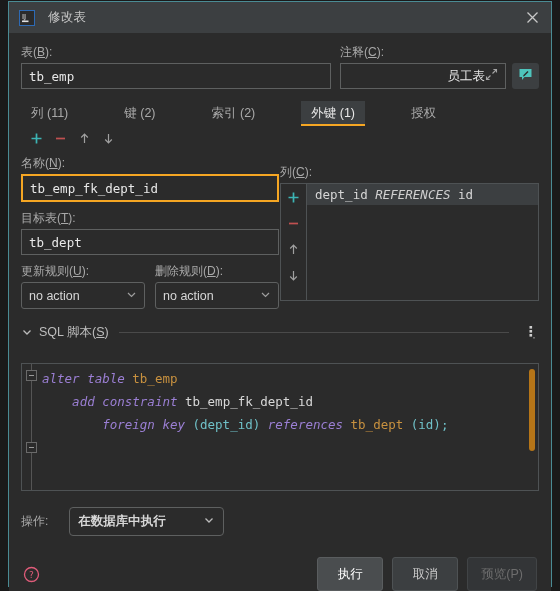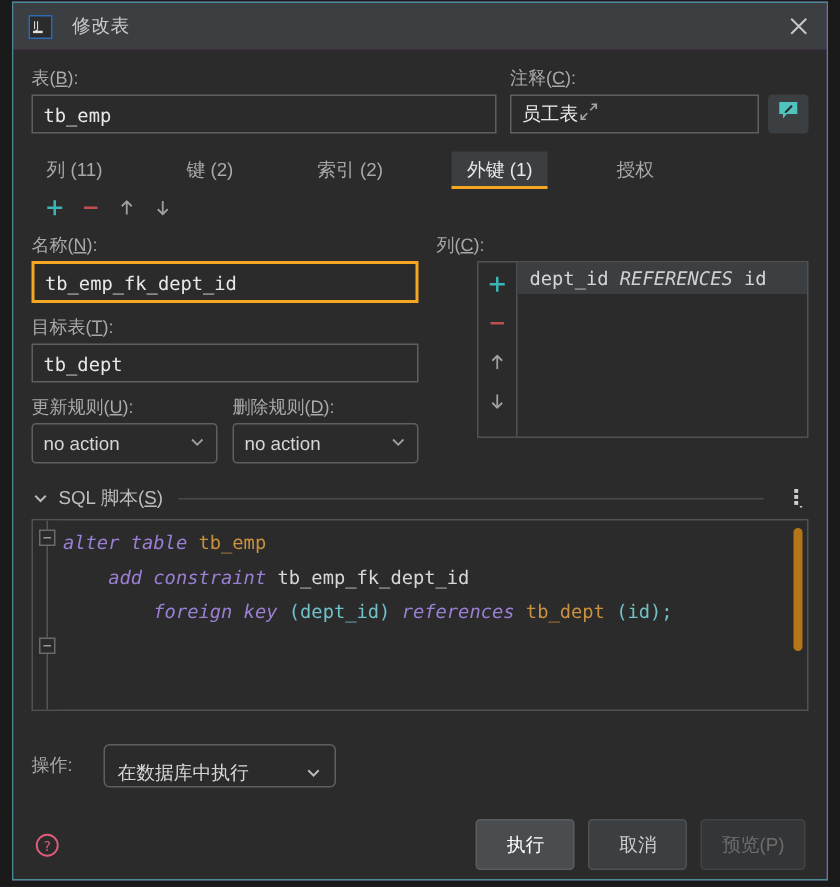--- a/index.html
+++ b/index.html
@@ -102,21 +102,21 @@
     font-size: 12.5px;
     color: #e8e8e8;
     margin-top: 3px;
     font-family: "DejaVu Sans Mono", monospace;
   }
   .field.cjk { font-family: "Liberation Sans", sans-serif; }
 
   .comment-wrap { display: flex; align-items: flex-end; gap: 6px; }
   .comment-field {
     flex: 1 1 auto;
-    justify-content: flex-start;
+    justify-content: flex-end;
   }
   .expand-ico { flex: 0 0 auto; opacity: .85; }
   .comment-btn {
     width: 27px;
     height: 26px;
     background: #3c3f41;
     border-radius: 3px;
     display: flex;
     align-items: center;
     justify-content: center;
@@ -166,21 +166,22 @@
     display: flex;
     align-items: center;
     justify-content: center;
     cursor: default;
   }
 
   
   .mid {
     display: flex;
     margin-top: 5px;
-    gap: 12px;
+    gap: 1px;
+    align-items: center;
   }
   .mid-left { width: 258px; flex: 0 0 auto; }
   .mid-right { flex: 1 1 auto; display: flex; flex-direction: column; }
 
   .mb { margin-top: 8px; }
   .rules { display: flex; gap: 10px; margin-top: 8px; }
   .rule-col { flex: 1 1 0; min-width: 0; }
 
   .combo {
     background: #2b2b2b;
@@ -205,21 +206,20 @@
   }
 
   
   .cols-panel {
     display: flex;
     border: 1px solid #4e5254;
     margin-top: 3px;
     height: 118px;
     box-sizing: border-box;
     background: #2b2b2b;
-    margin-left: 27px;
   }
   .cols-toolbar {
     width: 25px;
     flex: 0 0 auto;
     border-right: 1px solid #4e5254;
     display: flex;
     flex-direction: column;
     align-items: center;
     padding-top: 3px;
     gap: 4px;
@@ -232,21 +232,21 @@
     padding-left: 8px;
     font-size: 12.5px;
     font-family: "DejaVu Sans Mono", monospace;
     color: #d6d6d6;
     cursor: default;
   }
   .col-item.selected { background: #3c3f41; }
   .col-item .ref { font-style: italic; color: #cfcfcf; }
 
   
-  .sql-sec { margin-top: 14px; display: flex; flex-direction: column; flex: 1 1 auto; }
+  .sql-sec { margin-top: 14px; display: flex; flex-direction: column; flex: 1 1 auto; gap: 17px; }
   .sql-head {
     display: flex;
     align-items: center;
     gap: 6px;
     height: 18px;
   }
   .sql-head .twisty { display: flex; align-items: center; cursor: default; }
   .sql-title { font-size: 12.5px; color: #bdbdbd; white-space: nowrap; }
   .sql-line {
     flex: 1 1 auto;
@@ -335,27 +335,28 @@
   }
   .op-lbl { font-size: 12px; color: #a9a9a9; }
   .op-combo {
     width: 155px;
     height: 29px;
     background: #2b2b2b;
     border: 1px solid #5e6060;
     border-radius: 4px;
     box-sizing: border-box;
     display: flex;
-    align-items: flex-end;
+    align-items: center;
     justify-content: space-between;
     padding: 0 8px;
     font-size: 12.5px;
     color: #d6d6d6;
     margin-top: 0;
     cursor: default;
+    font-weight: bold;
   }
 
   
   .footer {
     height: 47px;
     min-height: 47px;
     background: #2b2b2b;
     border-top: 1px solid #2b2b2b;
     display: flex;
     align-items: center;

